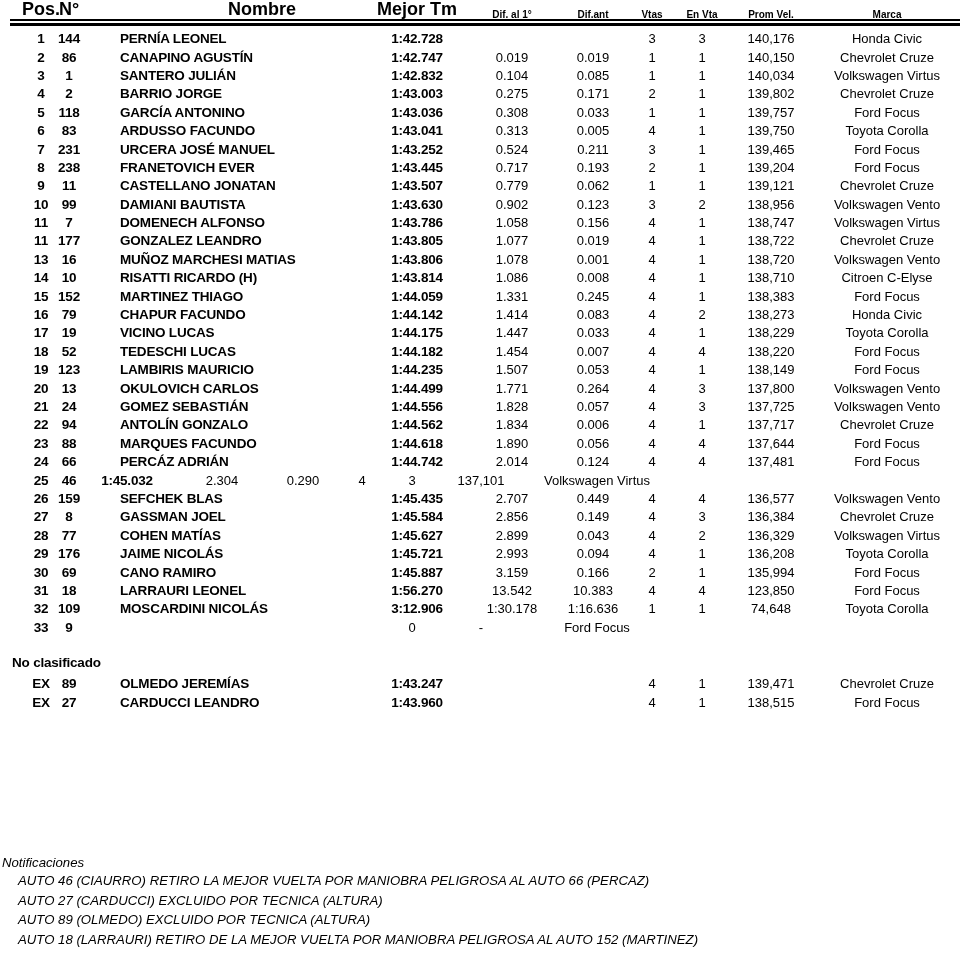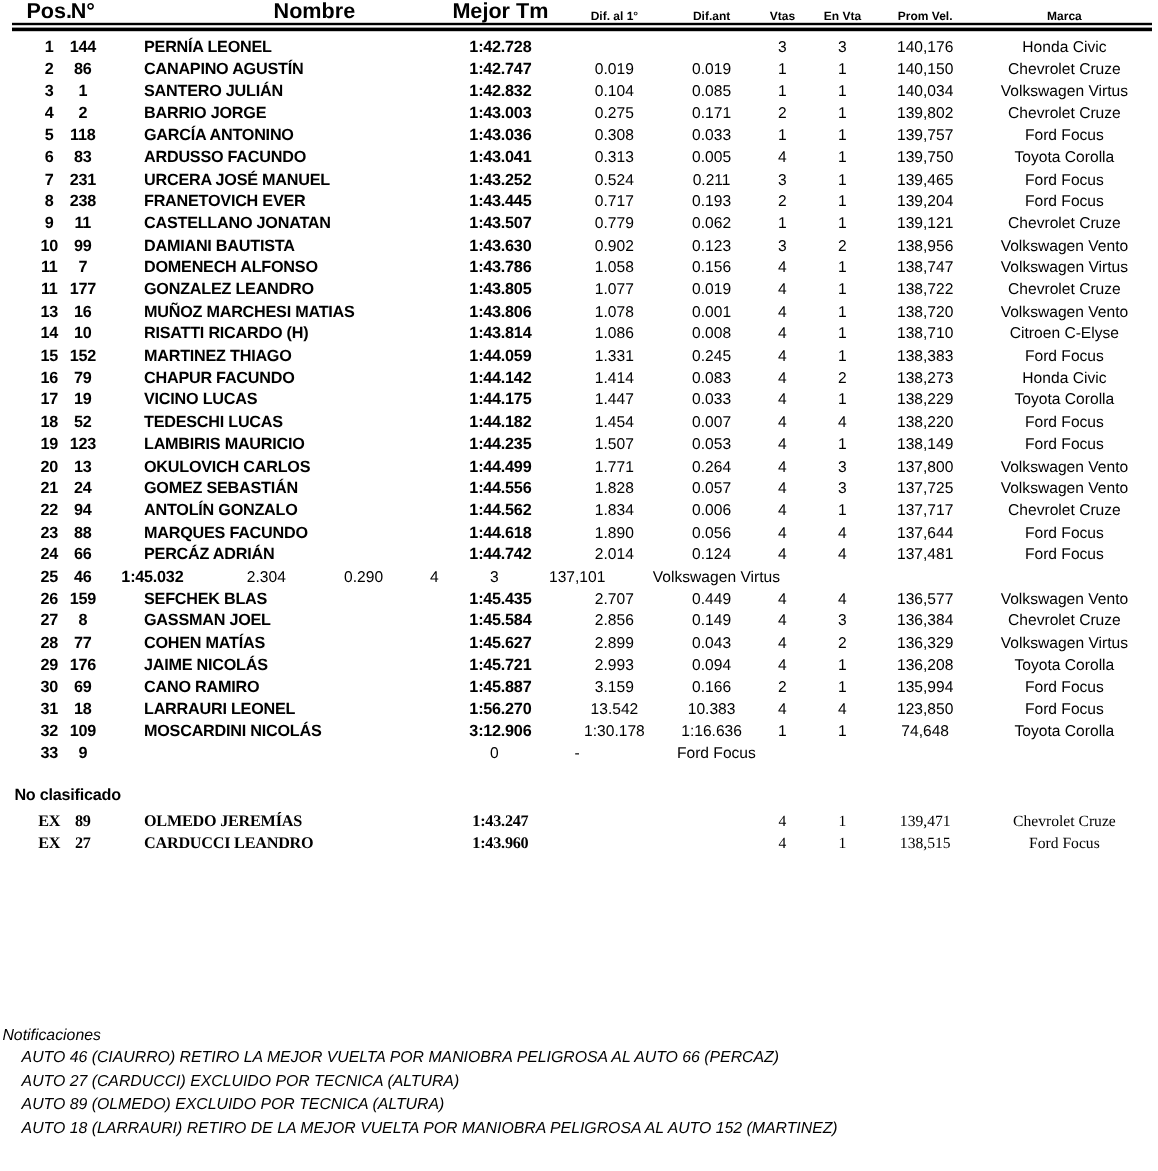--- a/index.html
+++ b/index.html
@@ -17,21 +17,21 @@
   .h-sm{font-size:10px;}
   .thead .col2{padding-left:70px;box-sizing:border-box;}
 
   .rule{position:absolute;top:19px;left:10px;width:950px;height:7px;
         border-top:2px solid #000;border-bottom:3px solid #000;box-sizing:border-box;}
 
   .tbody{position:absolute;left:26px;right:0;}
   #main-rows{top:29.5px;}
   #ex-rows{top:674px;}
   .trow{display:flex;align-items:center;height:18.4px;}
-  #ex-rows .trow{height:19px;font-family:Liberation Serif, serif;}
+  #ex-rows .trow{height:19px;}
   .cell{display:flex;justify-content:center;align-items:center;height:100%;white-space:nowrap;font-size:13px;}
   .cell.c0,.cell.c1,.cell.c2,.cell.c3{font-weight:bold;font-size:13.5px;letter-spacing:-0.2px;}
   .cell.c2{justify-content:flex-start;padding-left:38px;box-sizing:border-box;}
 
   .noclas{position:absolute;top:655px;left:12px;font-weight:bold;font-size:13.5px;letter-spacing:-0.2px;}
 
   .notifs{position:absolute;top:855px;left:2px;width:960px;font-size:13.2px;font-style:italic;}
   .notif-title{line-height:16px;}
   .notif-item{padding-left:16px;line-height:19.6px;white-space:nowrap;}
 </style>

